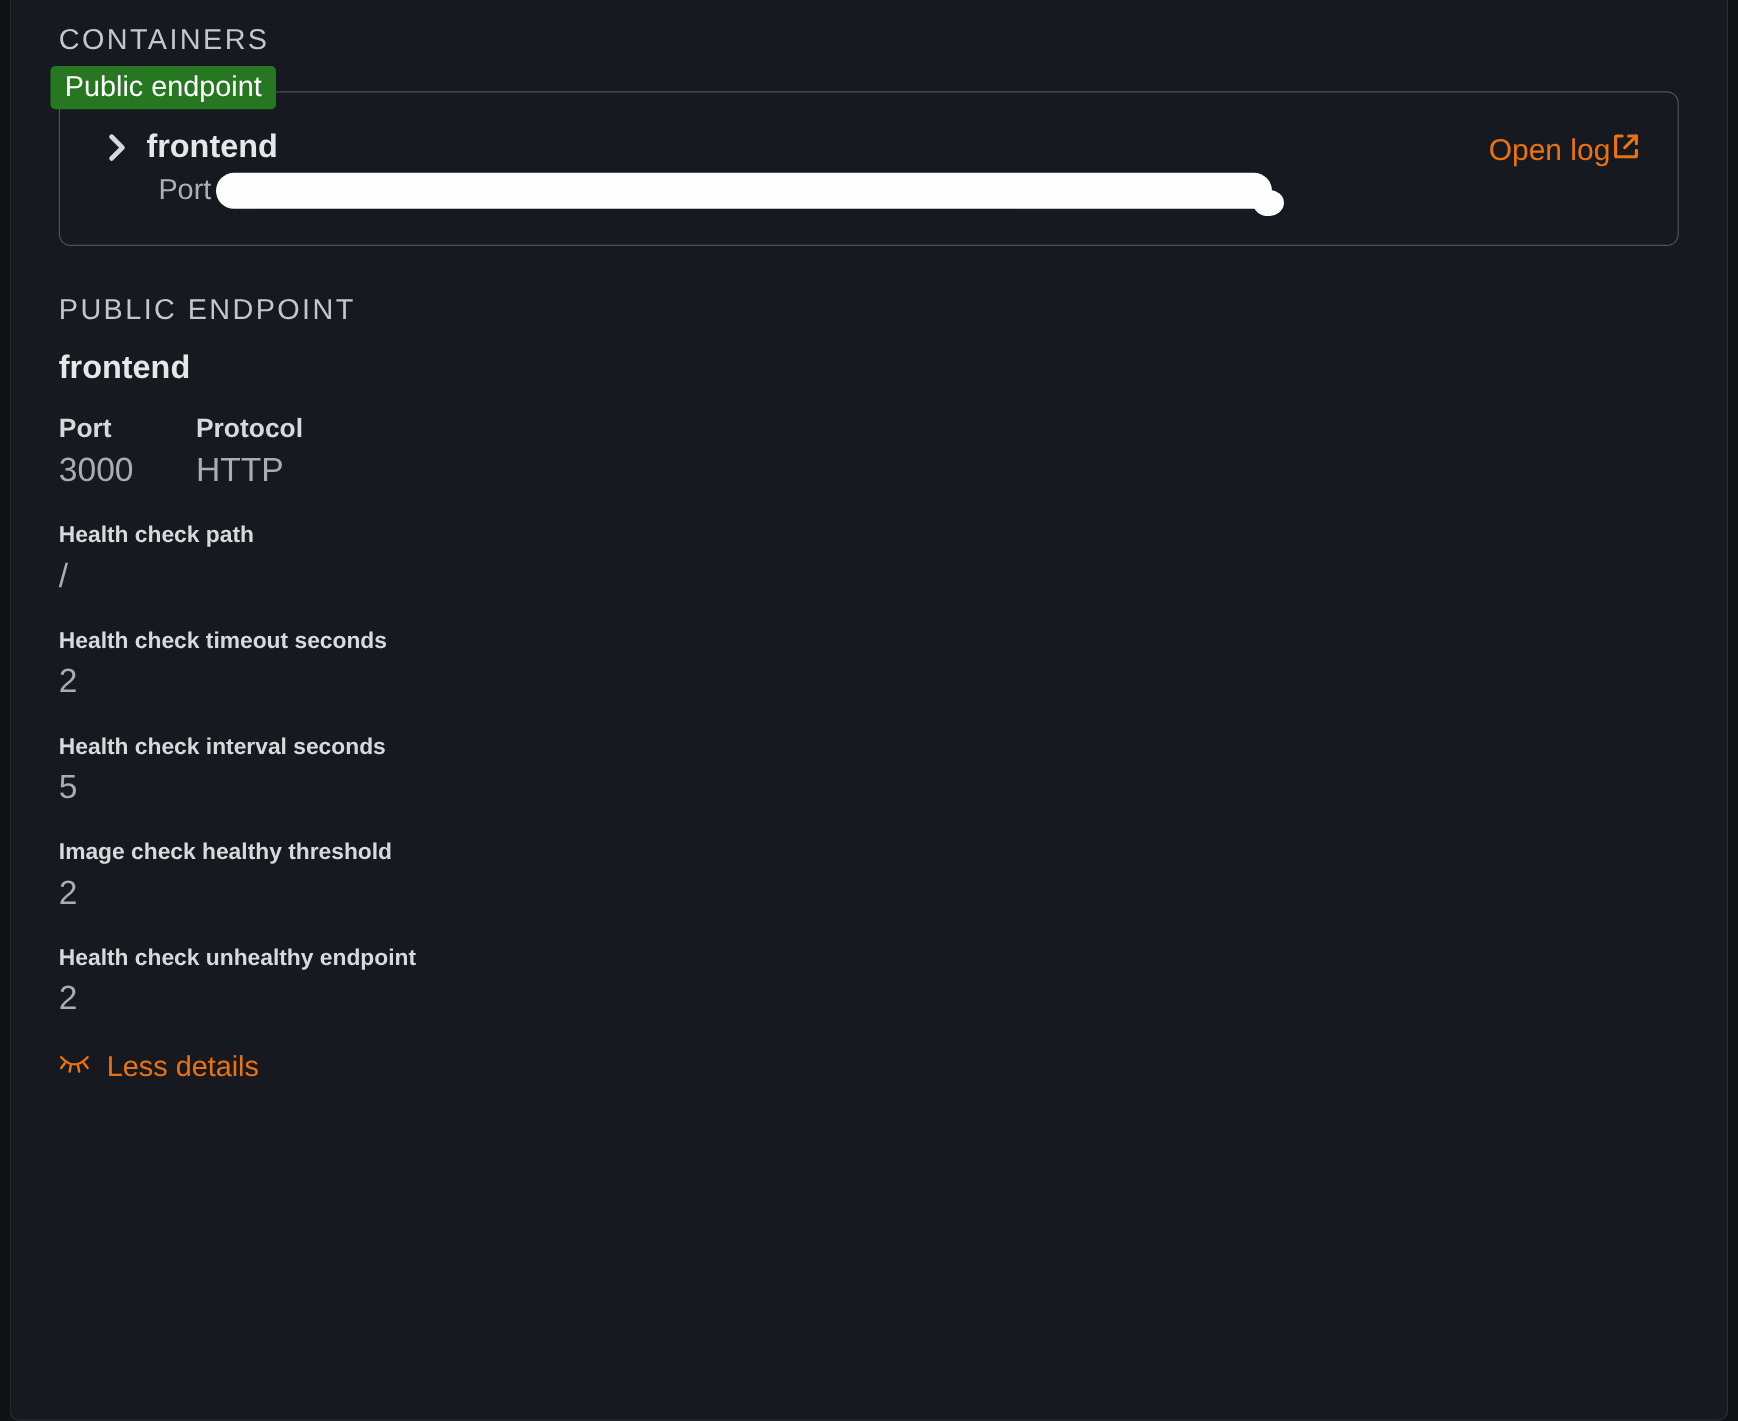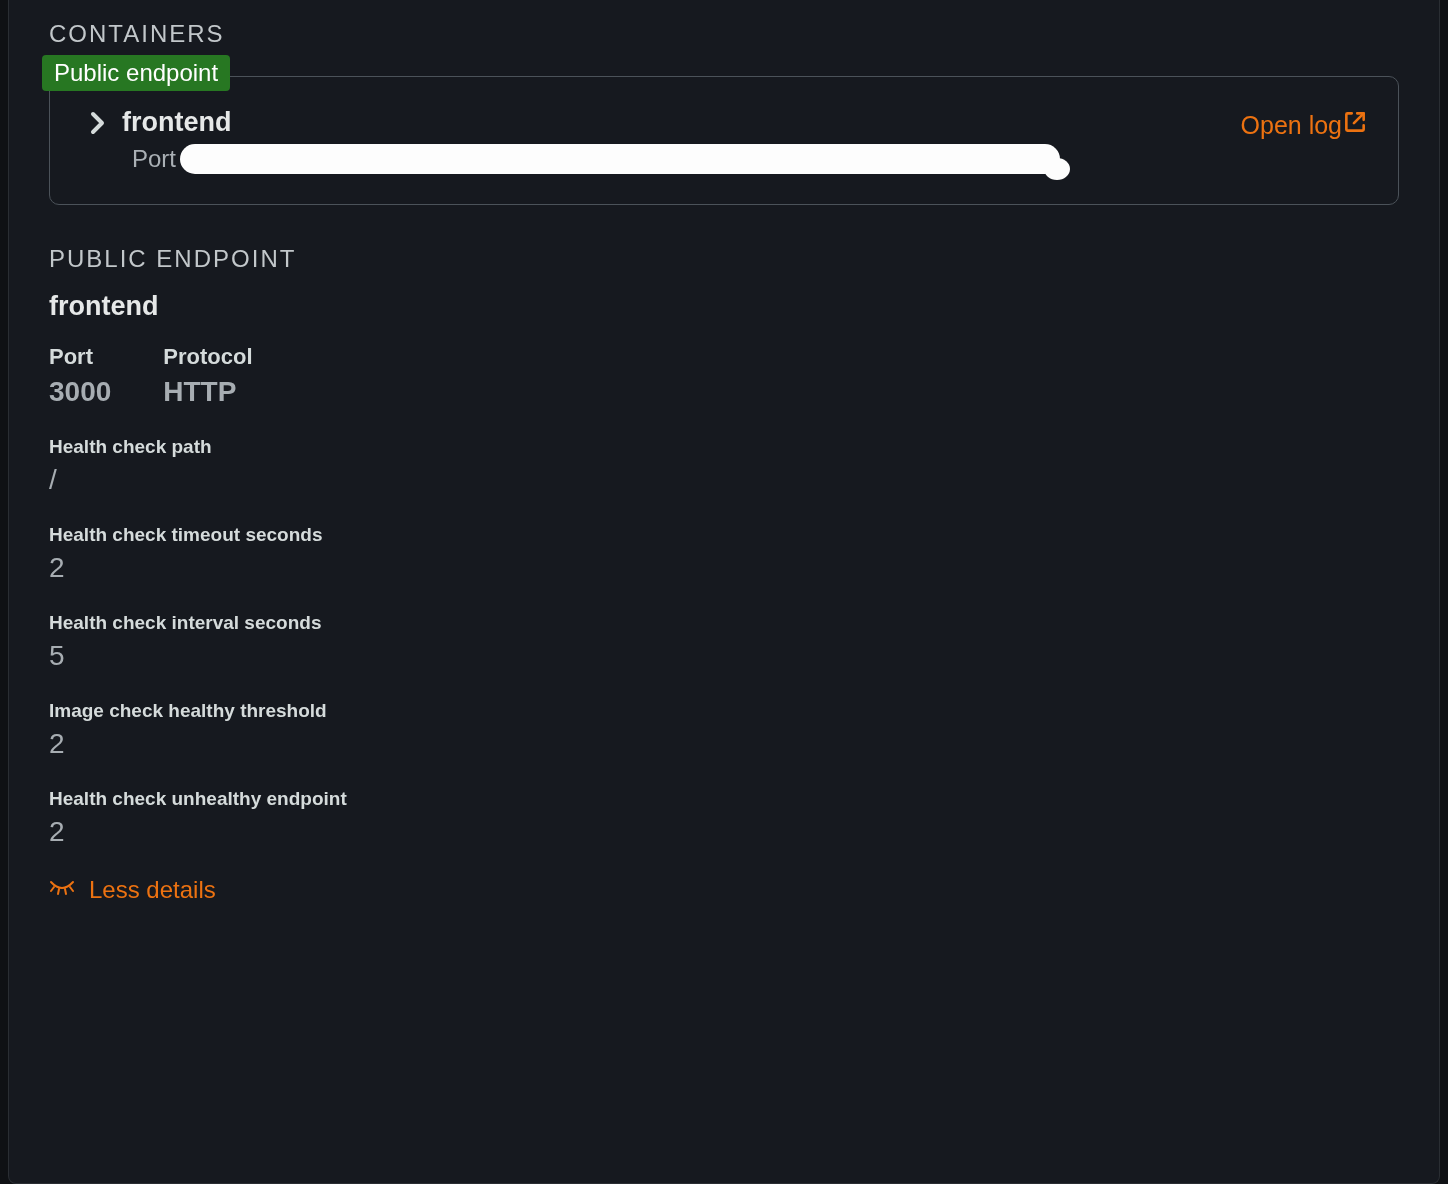--- a/index.html
+++ b/index.html
@@ -91,21 +91,21 @@
     letter-spacing:2px;
     color:var(--text-heading);
     font-weight:400;
     margin:0 0 18px 0;
   }
   .pe-name{font-size:27px;font-weight:700;color:#e6e8e8;margin-bottom:22px;}
 
   .kv-row{display:flex;gap:52px;margin-bottom:28px;}
   .kv{display:flex;flex-direction:column;}
   .kv .k{font-size:22px;font-weight:600;color:#d5dbdb;margin-bottom:6px;}
-  .kv .v{font-size:28px;color:#a7adb2;font-weight:700;}
+  .kv .v{font-size:28px;color:#a7adb2;font-weight:400;}
 
   .detail{margin-bottom:28px;}
   .detail .k{font-size:19px;font-weight:600;color:#d5dbdb;margin-bottom:6px;}
   .detail .v{font-size:28px;color:#a7adb2;font-weight:400;}
 
   .less-details{
     display:flex;
     align-items:flex-start;
     gap:14px;
     color:var(--orange);

